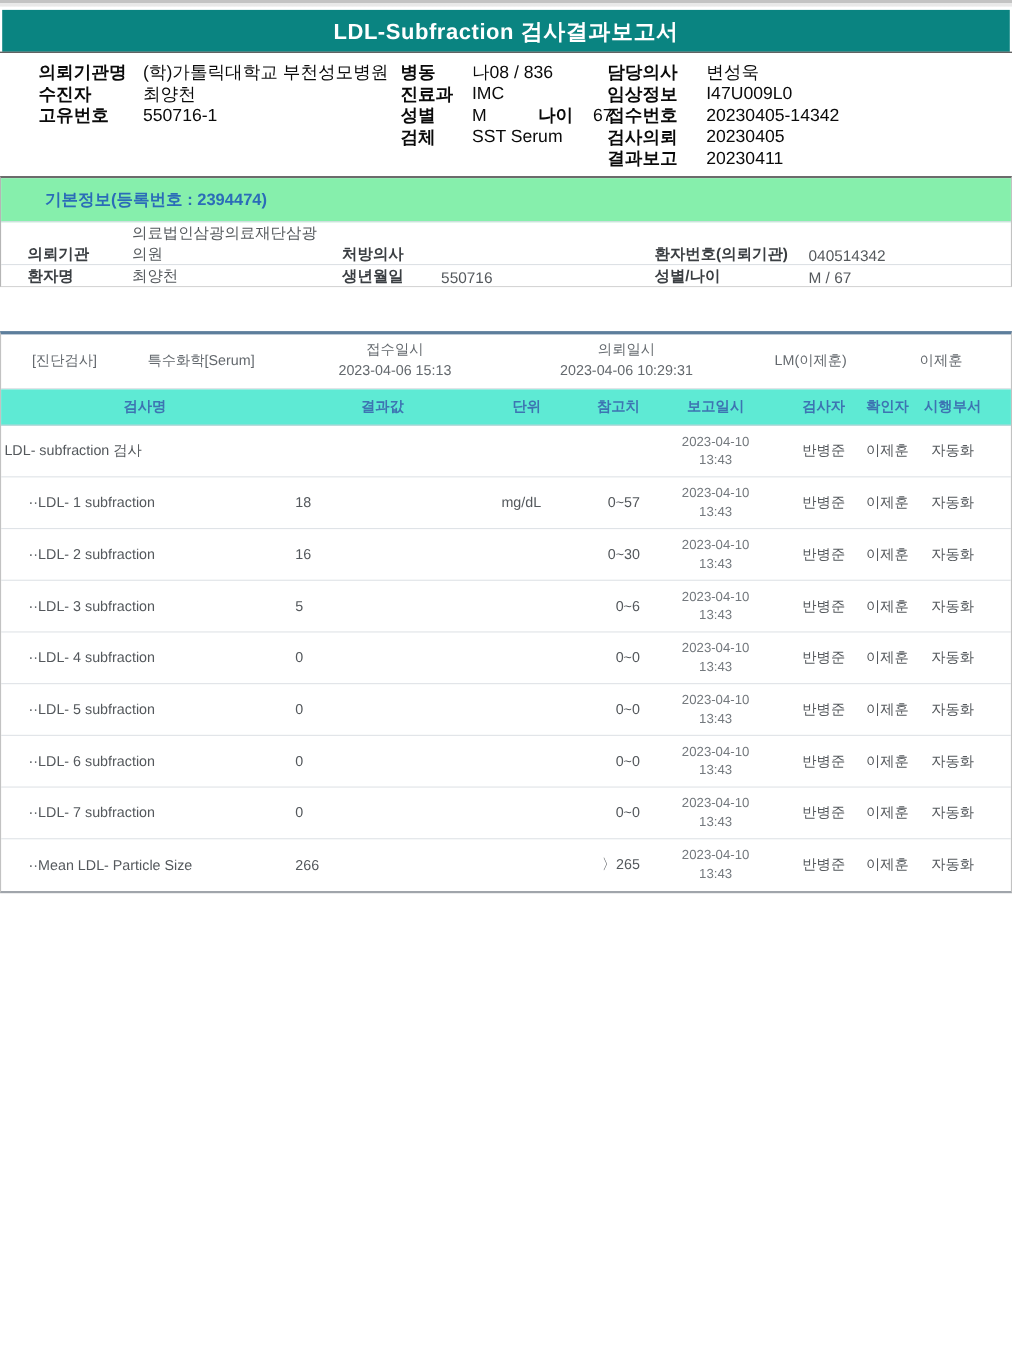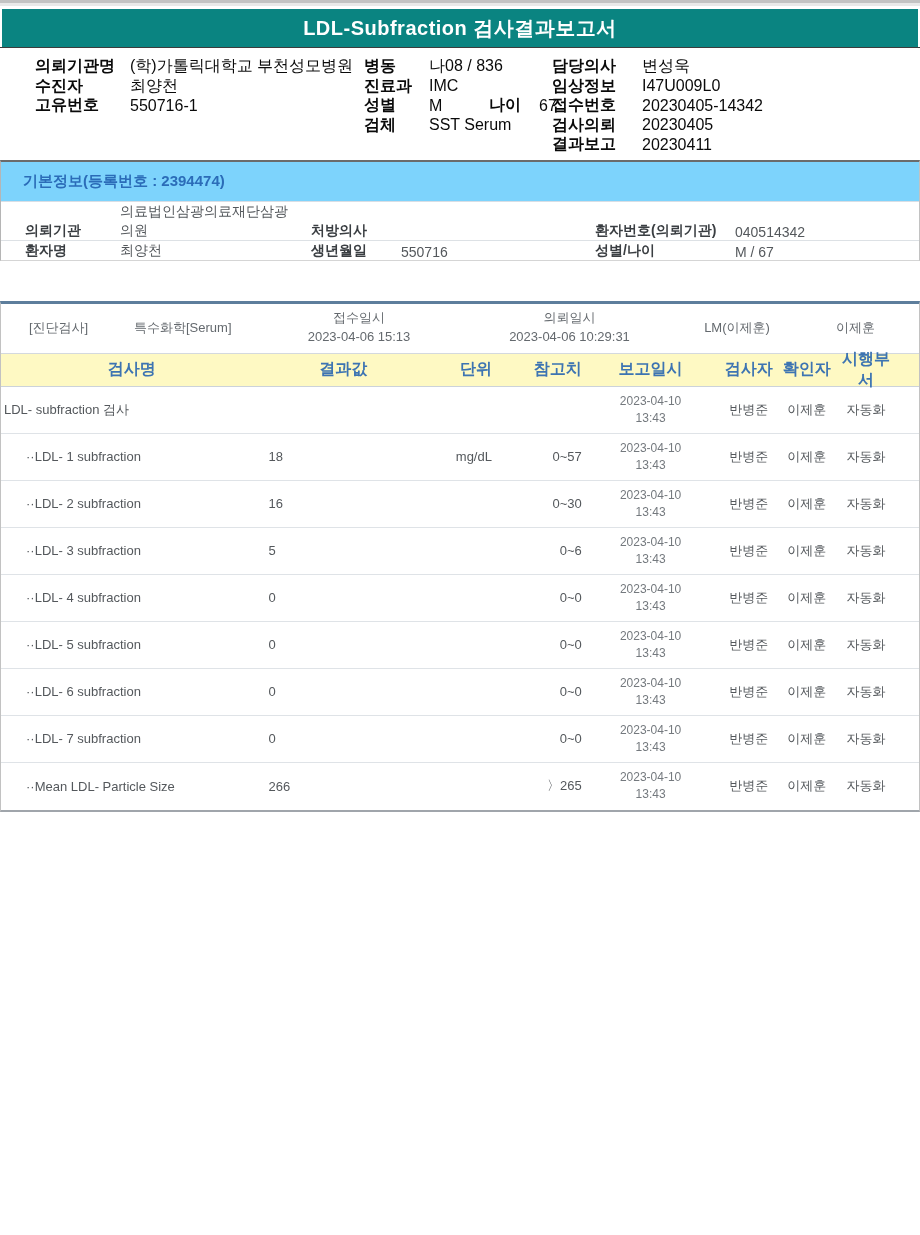--- a/index.html
+++ b/index.html
@@ -30,22 +30,22 @@
   .ph-col2 .ph-value { min-width:60px; }
   .ph-col2 .ph-label2 { font-weight:bold; width:50px; }
   .ph-col3 .ph-label { width:90px; }
 
   
   .basic-section {
     border-top:2px solid #6b6b6b; border-left:1px solid #b5b5b5; border-right:1px solid #c2c2c2;
     border-bottom:1px solid #d5d5d5;
   }
   .section-title {
-    background:#7dd3fc; border-bottom:1px solid #d8dee5;
-    padding:10px 0 10px 22px; font-size:15px; font-weight:bold; color:#2b6cb8;
+    background:#86efac; border-bottom:1px solid #d8dee5;
+    padding:10px 0 10px 40px; font-size:15px; font-weight:bold; color:#2b6cb8;
   }
   .basic-row { display:flex; align-items:flex-end; border-bottom:1px solid #dde1e5; font-size:14px; }
   .basic-row:last-child { border-bottom:none; }
   .b-label { font-weight:bold; color:#3a3e42; }
   .b-l1 { width:95px; margin-left:24px; }
   .b-v1 { width:180px; line-height:1.35; }
   .b-l2 { width:90px; margin-left:11px; }
   .b-v2 { width:194px; }
   .b-l3 { width:140px; }
   .b-v3 { flex:1; }
@@ -63,22 +63,22 @@
   }
   .o-dept { margin-left:28px; width:95px; }
   .o-group { width:130px; margin-left:10px; }
   .o-receipt { width:170px; margin-left:10px; text-align:center; line-height:1.45; }
   .o-request { width:195px; margin-left:28px; text-align:center; line-height:1.45; }
   .o-lab { width:110px; margin-left:15px; text-align:center; }
   .o-reporter { flex:1; text-align:center; }
 
   .rt-row, .rt-header { display:flex; align-items:center; padding-right:22px; }
   .rt-header {
-    height:33px; background:#fef9c3; border-bottom:1px solid #ccd3da;
-    font-size:16px; font-weight:bold; color:#3d74b2;
+    height:33px; background:#5eead4; border-bottom:1px solid #ccd3da;
+    font-size:13px; font-weight:bold; color:#3d74b2;
   }
   .c-name { width:262px; padding-left:25px; }
   .rt-header .c-name { text-align:center; padding-left:0; }
   .c-result { width:105px; padding-left:6px; }
   .rt-header .c-result { text-align:right; padding-left:0; }
   .c-unit { width:125px; text-align:right; }
   .c-ref { width:90px; text-align:right; }
   .c-report { width:138px; text-align:center; }
   .c-tester { width:59px; text-align:center; }
   .c-checker { width:57px; text-align:center; }

